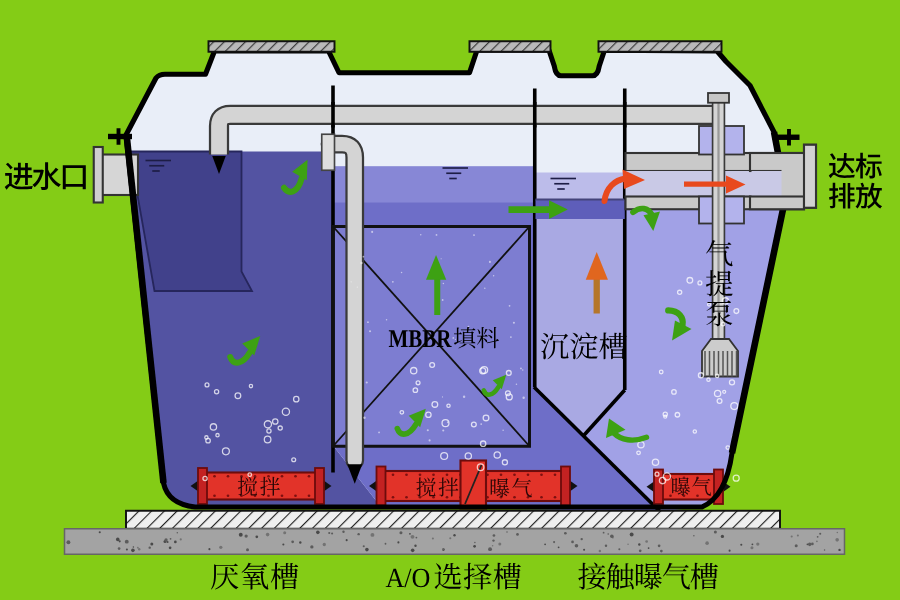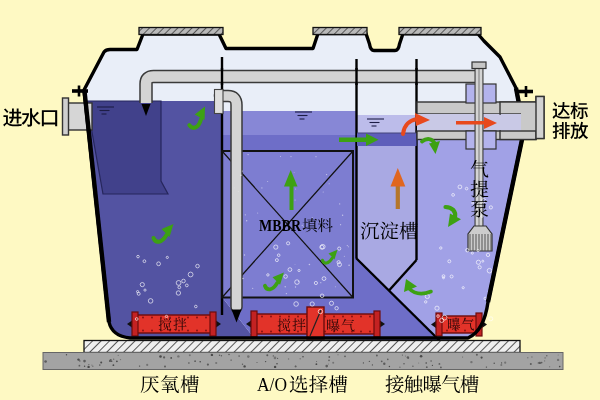--- a/index.html
+++ b/index.html
@@ -1,15 +1,15 @@
 <!DOCTYPE html>
 <html><head><meta charset="utf-8"><title>diagram</title>
 <style>
 html,body{margin:0;padding:0;background:#fff;font-family:"Liberation Sans",sans-serif;}
-#stage{position:relative;width:600px;height:400px;overflow:hidden;background:#fef9c3;}
+#stage{position:relative;width:600px;height:400px;overflow:hidden;background:#84cc16;}
 </style></head>
 <body>
 <div id="stage">
 <svg width="600" height="400" viewBox="0 0 600 400">
 <defs>
 <path id="g8fdb" d="M0.104 -0.822 0.092 -0.815C0.137 -0.76 0.196 -0.672 0.213 -0.607C0.284 -0.556 0.335 -0.704 0.104 -0.822ZM0.853 -0.688 0.808 -0.629H0.763V-0.795C0.789 -0.799 0.797 -0.808 0.799 -0.822L0.701 -0.833V-0.629H0.525V-0.797C0.55 -0.8 0.558 -0.81 0.561 -0.823L0.462 -0.834V-0.629H0.331L0.339 -0.599H0.462V-0.434L0.461 -0.382H0.299L0.307 -0.352H0.459C0.45 -0.239 0.419 -0.15 0.342 -0.074L0.356 -0.064C0.465 -0.139 0.509 -0.233 0.521 -0.352H0.701V-0.045H0.713C0.737 -0.045 0.763 -0.06 0.763 -0.069V-0.352H0.943C0.957 -0.352 0.967 -0.357 0.969 -0.368C0.938 -0.4 0.886 -0.442 0.886 -0.442L0.841 -0.382H0.763V-0.599H0.909C0.923 -0.599 0.933 -0.604 0.936 -0.615C0.904 -0.646 0.853 -0.688 0.853 -0.688ZM0.524 -0.382 0.525 -0.434V-0.599H0.701V-0.382ZM0.184 -0.131C0.14 -0.101 0.073 -0.043 0.028 -0.011L0.087 0.066C0.094 0.059 0.097 0.052 0.093 0.042C0.127 -0.007 0.184 -0.077 0.208 -0.109C0.219 -0.123 0.229 -0.125 0.24 -0.109C0.317 0.023 0.404 0.045 0.621 0.045C0.73 0.045 0.821 0.045 0.913 0.045C0.917 0.016 0.933 -0.005 0.964 -0.011V-0.024C0.848 -0.019 0.755 -0.019 0.642 -0.019C0.43 -0.019 0.332 -0.025 0.257 -0.135C0.253 -0.141 0.249 -0.144 0.245 -0.145V-0.463C0.273 -0.467 0.287 -0.474 0.294 -0.482L0.208 -0.553L0.17 -0.502H0.038L0.044 -0.473H0.184Z"></path>
 <path id="g6c34" d="M0.839 -0.654C0.797 -0.587 0.714 -0.488 0.639 -0.415C0.592 -0.5 0.555 -0.601 0.532 -0.723V-0.798C0.557 -0.802 0.565 -0.811 0.568 -0.825L0.466 -0.836V-0.027C0.466 -0.01 0.46 -0.004 0.44 -0.004C0.417 -0.004 0.299 -0.013 0.299 -0.013V0.003C0.351 0.009 0.378 0.018 0.395 0.029C0.41 0.04 0.417 0.058 0.421 0.08C0.521 0.07 0.532 0.034 0.532 -0.021V-0.645C0.598 -0.319 0.733 -0.146 0.906 -0.019C0.917 -0.051 0.94 -0.072 0.969 -0.075L0.972 -0.085C0.854 -0.151 0.737 -0.248 0.65 -0.396C0.742 -0.454 0.837 -0.534 0.893 -0.59C0.915 -0.584 0.924 -0.588 0.931 -0.598ZM0.049 -0.555 0.058 -0.525H0.314C0.275 -0.338 0.185 -0.148 0.03 -0.026L0.041 -0.012C0.242 -0.132 0.337 -0.326 0.384 -0.517C0.407 -0.518 0.416 -0.521 0.424 -0.53L0.352 -0.596L0.31 -0.555Z"></path>
 <path id="g53e3" d="M0.778 -0.111H0.225V-0.657H0.778ZM0.225 0.014V-0.082H0.778V0.027H0.788C0.812 0.027 0.844 0.012 0.846 0.006V-0.638C0.871 -0.643 0.891 -0.652 0.9 -0.662L0.807 -0.735L0.766 -0.687H0.232L0.158 -0.722V0.04H0.17C0.2 0.04 0.225 0.023 0.225 0.014Z"></path>
 <path id="g8fbe" d="M0.101 -0.823 0.089 -0.816C0.134 -0.761 0.196 -0.673 0.214 -0.609C0.286 -0.556 0.337 -0.707 0.101 -0.823ZM0.695 -0.825 0.587 -0.836C0.586 -0.74 0.586 -0.656 0.581 -0.582H0.317L0.325 -0.553H0.579C0.563 -0.347 0.507 -0.217 0.313 -0.112L0.325 -0.096C0.513 -0.172 0.593 -0.271 0.628 -0.413C0.72 -0.326 0.837 -0.2 0.882 -0.113C0.969 -0.06 0.999 -0.235 0.634 -0.438C0.641 -0.474 0.646 -0.512 0.65 -0.553H0.94C0.954 -0.553 0.964 -0.558 0.966 -0.569C0.934 -0.6 0.88 -0.642 0.88 -0.642L0.833 -0.582H0.652C0.656 -0.647 0.657 -0.719 0.659 -0.798C0.682 -0.8 0.692 -0.81 0.695 -0.825ZM0.194 -0.128C0.152 -0.099 0.085 -0.041 0.039 -0.01L0.097 0.066C0.105 0.059 0.107 0.051 0.103 0.042C0.136 -0.005 0.195 -0.075 0.217 -0.105C0.228 -0.118 0.237 -0.12 0.25 -0.105C0.343 0.01 0.438 0.046 0.625 0.046C0.732 0.046 0.823 0.046 0.915 0.046C0.918 0.017 0.934 -0.004 0.964 -0.01V-0.023C0.849 -0.018 0.756 -0.017 0.646 -0.017C0.462 -0.017 0.355 -0.037 0.264 -0.133C0.261 -0.136 0.259 -0.138 0.257 -0.138V-0.457C0.285 -0.461 0.299 -0.469 0.305 -0.476L0.219 -0.548L0.18 -0.496H0.047L0.053 -0.468H0.194Z"></path>
 <path id="g6807" d="M0.554 -0.35 0.455 -0.386C0.434 -0.278 0.383 -0.123 0.309 -0.022L0.321 -0.01C0.417 -0.1 0.482 -0.236 0.516 -0.335C0.541 -0.334 0.55 -0.34 0.554 -0.35ZM0.757 -0.375 0.743 -0.368C0.806 -0.278 0.887 -0.139 0.901 -0.034C0.976 0.031 1.027 -0.162 0.757 -0.375ZM0.822 -0.799 0.777 -0.743H0.418L0.426 -0.713H0.877C0.891 -0.713 0.901 -0.718 0.903 -0.729C0.872 -0.759 0.822 -0.799 0.822 -0.799ZM0.874 -0.567 0.827 -0.507H0.362L0.37 -0.478H0.613V-0.023C0.613 -0.01 0.608 -0.004 0.591 -0.004C0.571 -0.004 0.473 -0.012 0.473 -0.012V0.003C0.517 0.009 0.542 0.017 0.556 0.028C0.568 0.038 0.574 0.057 0.576 0.075C0.665 0.066 0.677 0.029 0.677 -0.021V-0.478H0.932C0.946 -0.478 0.956 -0.483 0.959 -0.494C0.926 -0.525 0.874 -0.567 0.874 -0.567ZM0.328 -0.665 0.283 -0.607H0.249V-0.799C0.275 -0.803 0.283 -0.812 0.285 -0.827L0.186 -0.838V-0.607H0.044L0.052 -0.578H0.169C0.143 -0.423 0.097 -0.268 0.023 -0.148L0.038 -0.136C0.101 -0.21 0.15 -0.295 0.186 -0.389V0.076H0.2C0.222 0.076 0.249 0.061 0.249 0.052V-0.459C0.28 -0.416 0.312 -0.358 0.32 -0.312C0.382 -0.26 0.441 -0.391 0.249 -0.482V-0.578H0.383C0.397 -0.578 0.406 -0.583 0.409 -0.594C0.378 -0.624 0.328 -0.665 0.328 -0.665Z"></path>

